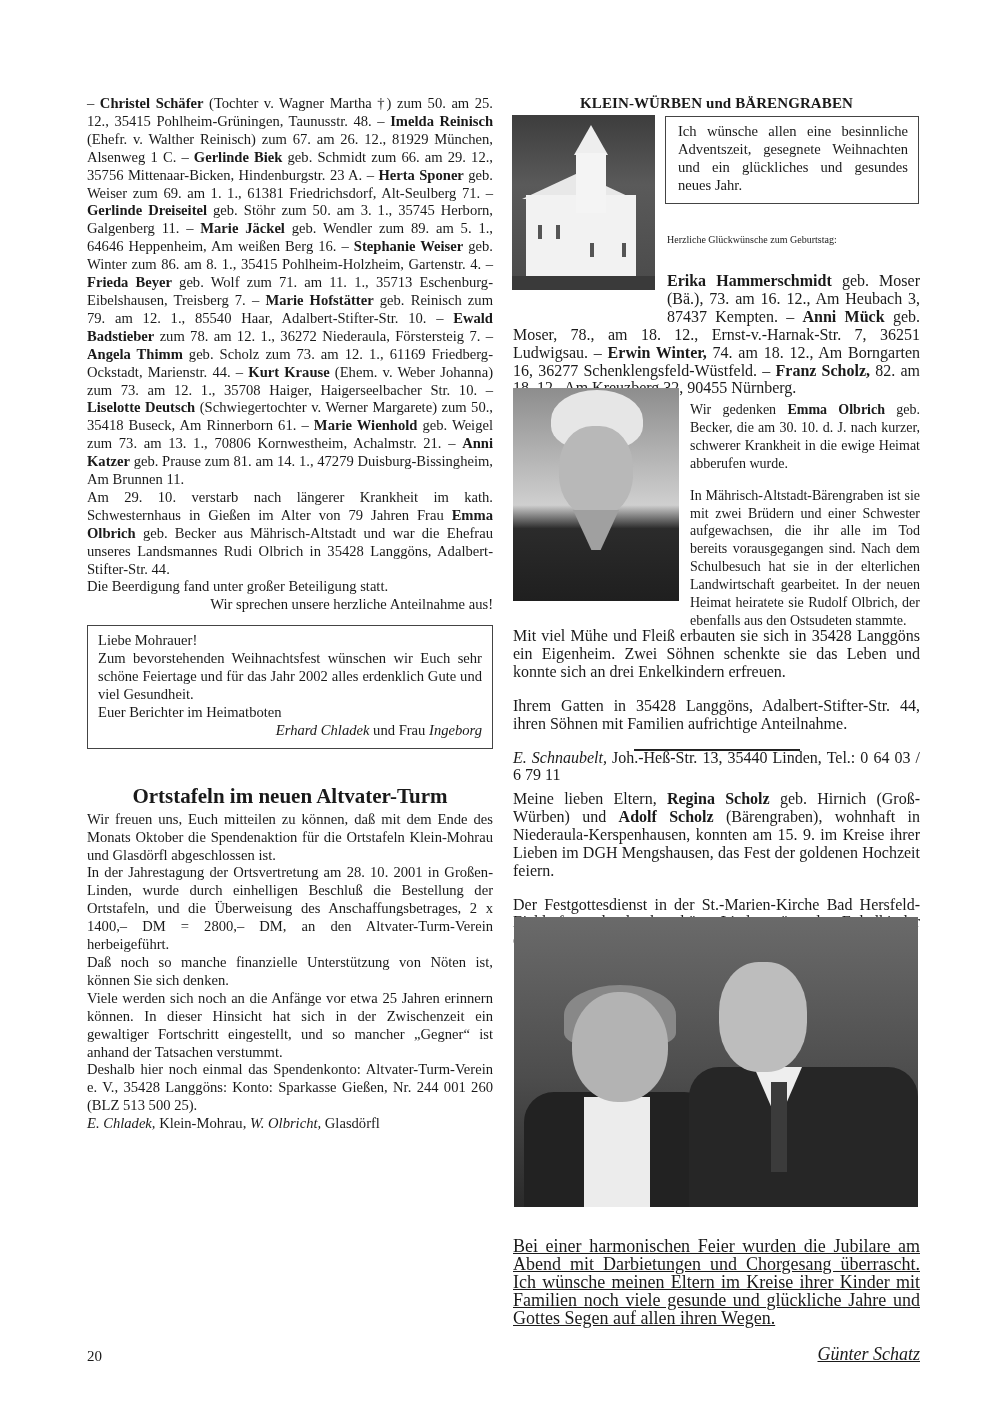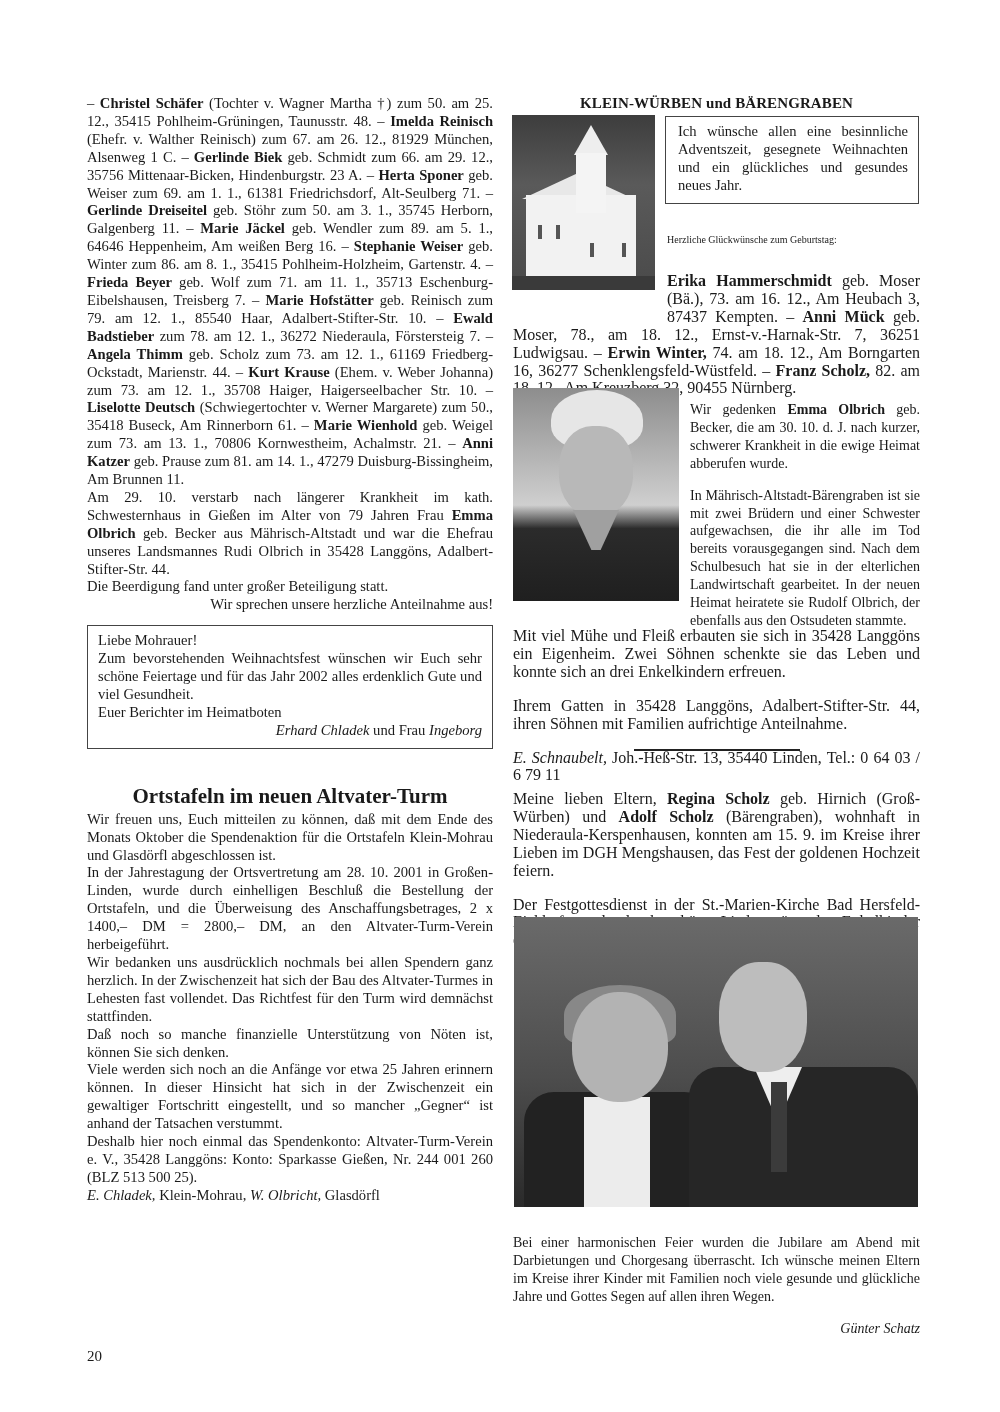--- a/index.html
+++ b/index.html
@@ -42,21 +42,21 @@
   .couple { left: 514px; top: 917px; width: 404px; height: 290px;
     background: linear-gradient(180deg, #6a6a6a 0%, #4d4d4d 55%, #2a2a2a 100%); }
   .couple .m-head { position: absolute; left: 205px; top: 45px; width: 88px; height: 110px; border-radius: 45%; background: #bdbdbd; }
   .couple .w-head { position: absolute; left: 58px; top: 75px; width: 96px; height: 110px; border-radius: 48%; background: #b3b3b3; }
   .couple .w-hair { position: absolute; left: 50px; top: 68px; width: 112px; height: 60px; border-radius: 50% 50% 20% 20%; background: #888; }
   .couple .m-body { position: absolute; left: 175px; top: 150px; width: 229px; height: 140px; background: #262626; border-radius: 30px 30px 0 0; }
   .couple .w-body { position: absolute; left: 10px; top: 175px; width: 190px; height: 115px; background: #222; border-radius: 30px 30px 0 0; }
   .couple .shirt { position: absolute; left: 240px; top: 150px; width: 48px; height: 50px; background: #eeeeee; clip-path: polygon(0 0,100% 0,55% 100%,45% 100%); }
   .couple .blouse { position: absolute; left: 70px; top: 180px; width: 66px; height: 110px; background: #ececec; }
   .couple .tie { position: absolute; left: 257px; top: 165px; width: 16px; height: 90px; background: #3b3b3b; }
-  .caption { position: absolute; left: 513px; top: 1220px; width: 407px; font-size: 14px; line-height: 17.9px; text-align: justify; }
+  .caption { position: absolute; left: 513px; top: 1220px; width: 407px; font-size: 18px; line-height: 17.9px; text-align: justify; text-decoration: underline; }
   .caption .sig { text-align: right; }
   .page-num { position: absolute; left: 87px; top: 1348px; font-size: 15px; }
 </style>
 </head>
 <body>
 
 <div class="col left">
   <p id="left-bdays">– <b>Christel Schäfer</b><span> (Tochter v. Wagner Martha †) zum 50. am 25. 12., 35415 Pohlheim-Grüningen, Taunusstr. 48. – </span><b>Imelda Reinisch</b><span> (Ehefr. v. Walther Reinisch) zum 67. am 26. 12., 81929 München, Alsenweg 1 C. – </span><b>Gerlinde Biek</b><span> geb. Schmidt zum 66. am 29. 12., 35756 Mittenaar-Bicken, Hindenburgstr. 23 A. – </span><b>Herta Sponer</b><span> geb. Weiser zum 69. am 1. 1., 61381 Friedrichsdorf, Alt-Seulberg 71. – </span><b>Gerlinde Dreiseitel</b><span> geb. Stöhr zum 50. am 3. 1., 35745 Herborn, Galgenberg 11. – </span><b>Marie Jäckel</b><span> geb. Wendler zum 89. am 5. 1., 64646 Heppenheim, Am weißen Berg 16. – </span><b>Stephanie Weiser</b><span> geb. Winter zum 86. am 8. 1., 35415 Pohlheim-Holzheim, Gartenstr. 4. – </span><b>Frieda Beyer</b><span> geb. Wolf zum 71. am 11. 1., 35713 Eschenburg-Eibelshausen, Treisberg 7. – </span><b>Marie Hofstätter</b><span> geb. Reinisch zum 79. am 12. 1., 85540 Haar, Adalbert-Stifter-Str. 10. – </span><b>Ewald Badstieber</b><span> zum 78. am 12. 1., 36272 Niederaula, Förstersteig 7. – </span><b>Angela Thimm</b><span> geb. Scholz zum 73. am 12. 1., 61169 Friedberg-Ockstadt, Marienstr. 44. – </span><b>Kurt Krause</b><span> (Ehem. v. Weber Johanna) zum 73. am 12. 1., 35708 Haiger, Haigerseelbacher Str. 10. – </span><b>Liselotte Deutsch</b><span> (Schwiegertochter v. Werner Margarete) zum 50., 35418 Buseck, Am Rinnerborn 61. – </span><b>Marie Wienhold</b><span> geb. Weigel zum 73. am 13. 1., 70806 Kornwestheim, Achalmstr. 21. – </span><b>Anni Katzer</b><span> geb. Prause zum 81. am 14. 1., 47279 Duisburg-Bissingheim, Am Brunnen 11.</span></p>
 
   <p>
@@ -69,21 +69,20 @@
     <p style="font-weight:normal">Liebe Mohrauer!</p>
     <p>Zum bevorstehenden Weihnachtsfest wünschen wir Euch sehr schöne Feiertage und für das Jahr 2002 alles erdenklich Gute und viel Gesundheit.</p>
     <p>Euer Berichter im Heimatboten</p>
     <p class="sig"><i>Erhard Chladek</i><span> und Frau </span><i>Ingeborg</i></p>
   </div>
 
   <div class="article-title">Ortstafeln im neuen Altvater-Turm</div>
   <div id="article-body">
       <p>Wir freuen uns, Euch mitteilen zu können, daß mit dem Ende des Monats Oktober die Spendenaktion für die Ortstafeln Klein-Mohrau und Glasdörfl abgeschlossen ist.</p>
       <p>In der Jahrestagung der Ortsvertretung am 28. 10. 2001 in Großen-Linden, wurde durch einhelligen Beschluß die Bestellung der Ortstafeln, und die Überweisung des Anschaffungsbetrages, 2 x 1400,– DM = 2800,– DM, an den Altvater-Turm-Verein herbeigeführt.</p>
-      <p>Wir bedanken uns ausdrücklich nochmals bei allen Spendern ganz herzlich. In der Zwischenzeit hat sich der Bau des Altvater-Turmes in Lehesten fast vollendet. Das Richtfest für den Turm wird demnächst stattfinden.</p>
       <p>Daß noch so manche finanzielle Unterstützung von Nöten ist, können Sie sich denken.</p>
       <p>Viele werden sich noch an die Anfänge vor etwa 25 Jahren erinnern können. In dieser Hinsicht hat sich in der Zwischenzeit ein gewaltiger Fortschritt eingestellt, und so mancher „Gegner“ ist anhand der Tatsachen verstummt.</p>
       <p>Deshalb hier noch einmal das Spendenkonto: Altvater-Turm-Verein e. V., 35428 Langgöns: Konto: Sparkasse Gießen, Nr. 244 001 260 (BLZ 513 500 25).</p>
     </div>
   <p style="text-align:left">
     <i>E. Chladek,</i><span> Klein-Mohrau, </span><i>W. Olbricht,</i><span> Glasdörfl</span>
   </p>
 </div>
 
 <div class="col right-top">

